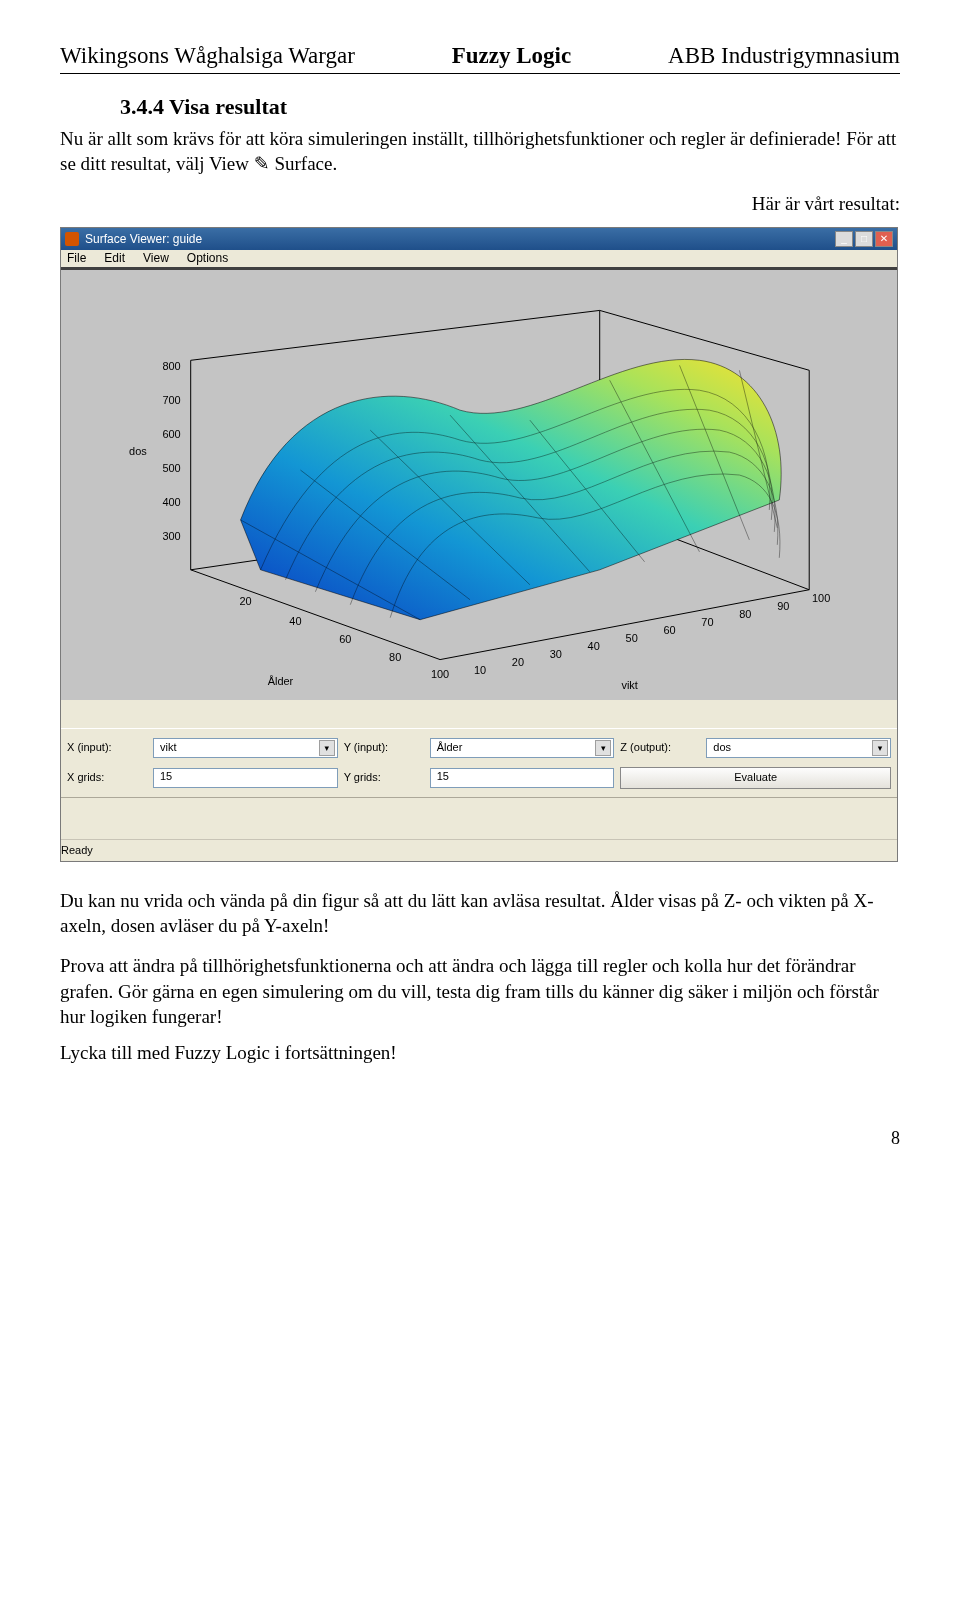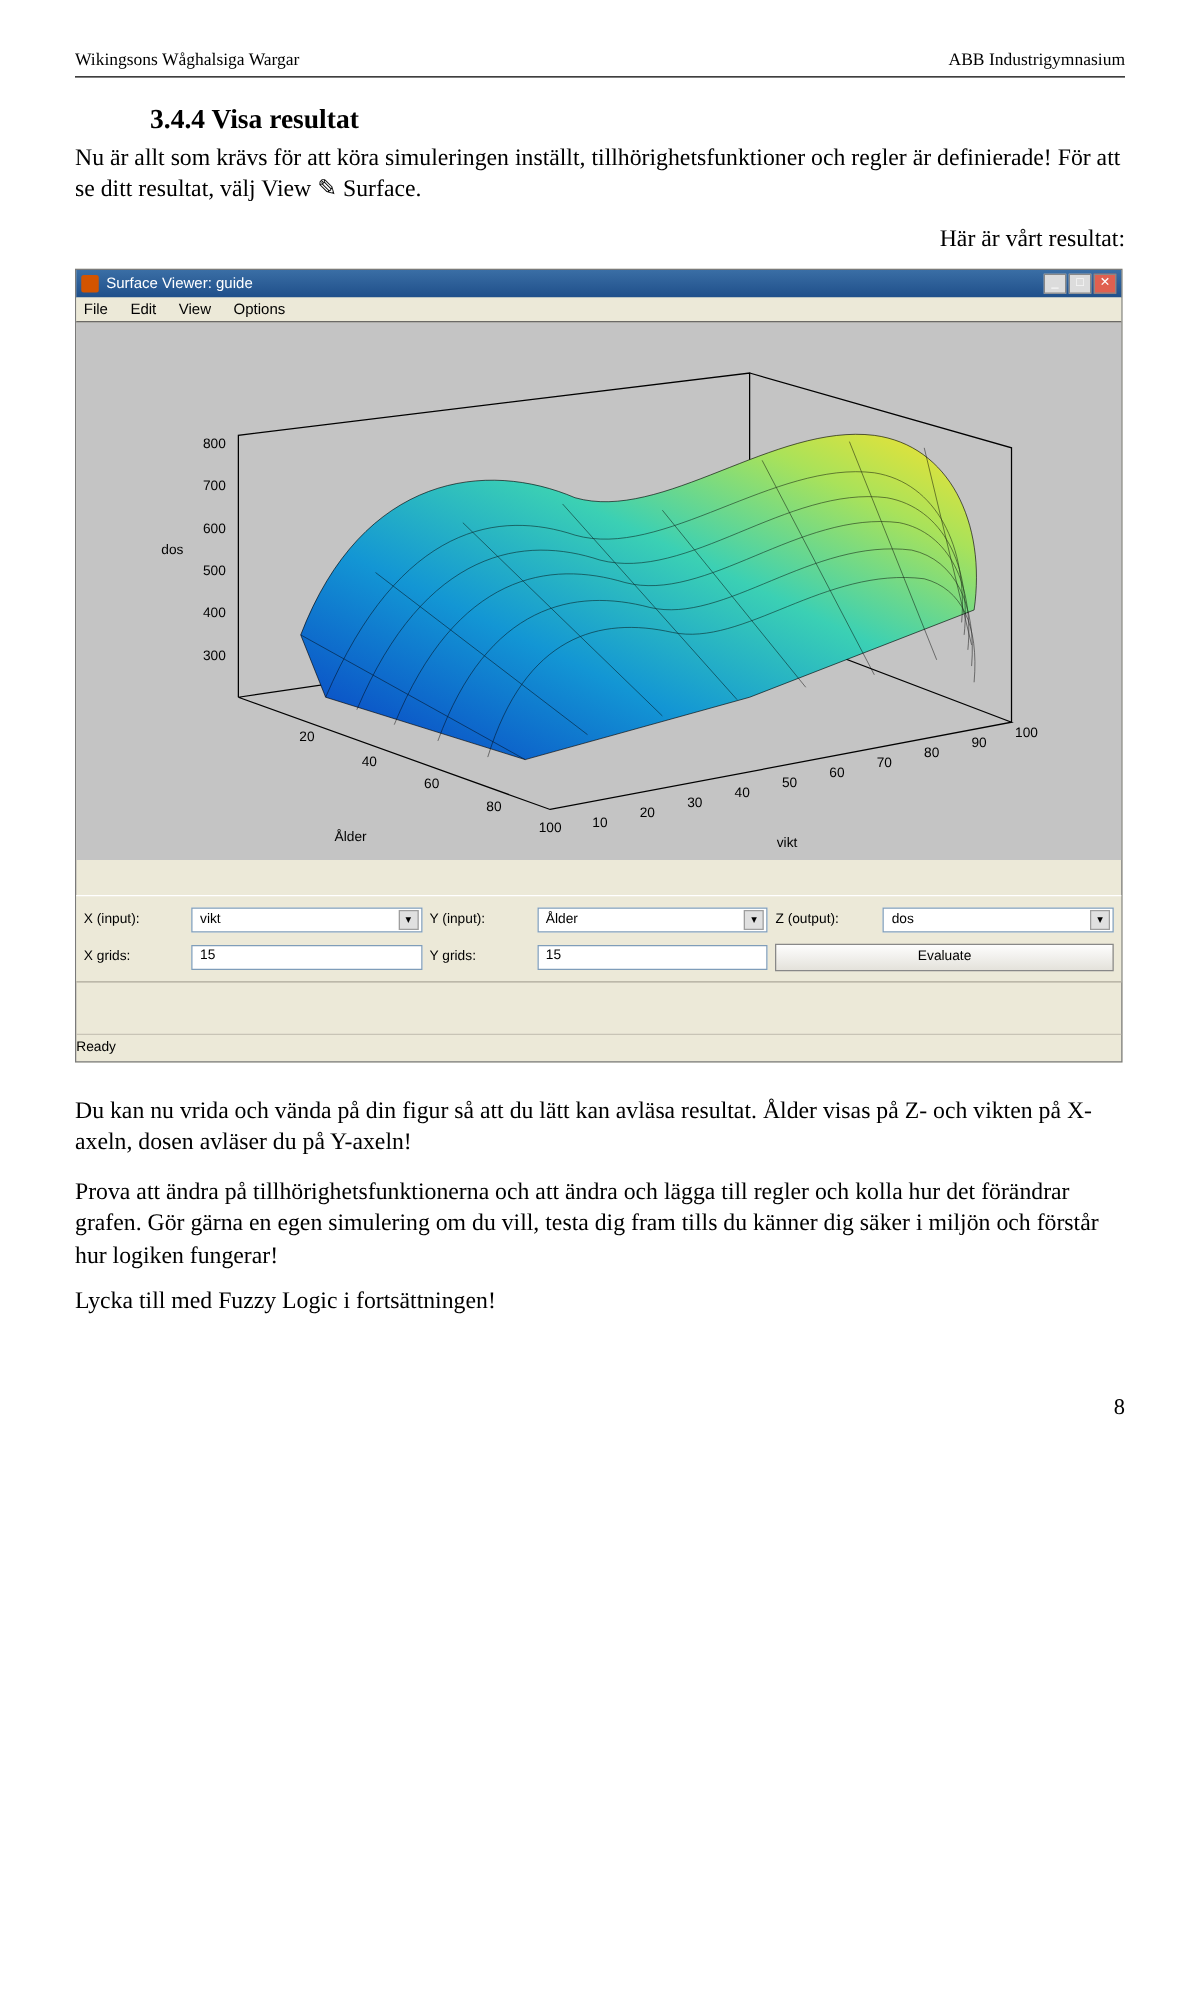--- a/index.html
+++ b/index.html
@@ -8,34 +8,34 @@
     background: #fff;
     color: #000;
     width: 960px;
     margin: 0 auto;
     padding: 40px 60px 40px 60px;
     font-size: 18px;
     line-height: 1.35;
   }
   .hdr { position: relative; margin-bottom: 18px; }
   .hdr-right { text-align: right; font-style: italic; font-size: 18px; }
-  .hdr-line2 { display: flex; justify-content: space-between; font-size: 14px; }
+  .hdr-line2 { display: flex; justify-content: space-between; font-size: 23px; }
   .hdr-mid { flex: 1; text-align: center; font-weight: bold; }
   .rule { border: none; border-top: 1px solid #000; margin: 2px 0 18px 0; }
   .sec-title { font-weight: bold; font-size: 22px; margin-left: 60px; margin-bottom: 4px; }
   .para { font-size: 19px; margin: 4px 0 10px 0; }
   
   .appwin { width: 838px; margin: 8px 0 18px 0; background: #ece9d8; border: 1px solid #7a7a7a; font-family: Tahoma, Arial, sans-serif; font-size: 11px; color: #000; }
   .titlebar { height: 22px; background: linear-gradient(#3a6ea5,#1f4f8a); display: flex; align-items: center; padding: 0 4px; color: #fff; }
   .app-icon { width: 14px; height: 14px; background: #d35400; border-radius: 2px; margin-right: 6px; }
   .titlebar-title { flex: 1; font-size: 12px; }
   .win-btns { display: flex; gap: 2px; }
   .win-btn { width: 18px; height: 16px; background: #dcdcdc; border: 1px solid #888; display: flex; align-items: center; justify-content: center; font-size: 10px; }
   .win-btn.close { background: #e06050; color: #fff; }
-  .menubar { height: 20px; display: flex; align-items: center; padding: 0 6px; gap: 18px; background: #ece9d8; border-bottom: 1px solid #404040; font-size: 12px; }
+  .menubar { height: 20px; display: flex; align-items: center; padding: 0 6px; gap: 18px; background: #ece9d8; border-bottom: 3px solid #404040; font-size: 12px; }
   .menubar span { cursor: default; }
   .plot-area { background: #c4c4c4; height: 430px; position: relative; overflow: hidden; }
   
   .panel { background: #ece9d8; border-top: 1px solid #fff; border-bottom: 1px solid #aca899; padding: 4px 6px; margin-top: 28px; }
   .row { display: flex; align-items: center; gap: 6px; min-height: 30px; }
   .lbl { width: 80px; font-size: 11px; }
   .sel { flex: 1; display: flex; align-items: center; border: 1px solid #7f9db9; background: #fff; height: 20px; padding: 0 2px 0 6px; position: relative; }
   .sel-arrow { width: 16px; height: 16px; background: #e0e0e0; border: 1px solid #9e9e9e; display: flex; align-items: center; justify-content: center; font-size: 9px; margin-left: auto; }
   .txtin { flex: 1; border: 1px solid #7f9db9; background: #fff; height: 20px; padding: 0 6px; }
   .btn { border: 1px solid #888; background: linear-gradient(#fdfdfd,#e4e2db); height: 22px; min-width: 96px; text-align: center; display: flex; align-items: center; justify-content: center; font-size: 11px; }
@@ -44,20 +44,21 @@
   .footer-pg { text-align: right; margin-top: 60px; font-size: 18px; }
   
   .gridbox { width: 100%; height: 100%; }
 </style>
 </head>
 <body>
 
 <div class="hdr">
   <div class="hdr-line2">
     <div>Wikingsons Wåghalsiga Wargar</div>
+    <div class="hdr-mid">Fuzzy Logic</div>
     <div>ABB Industrigymnasium</div>
   </div>
   <hr class="rule">
 </div>
 
 <div class="sec-title">3.4.4  Visa resultat</div>
 <div class="para">Nu är allt som krävs för att köra simuleringen inställt, tillhörighetsfunktioner och regler är definierade! För att se ditt resultat, välj View ✎ Surface.</div>
 <div class="para" style="margin-top:14px;text-align:right;">Här är vårt resultat:</div>
 
 <div class="appwin">

